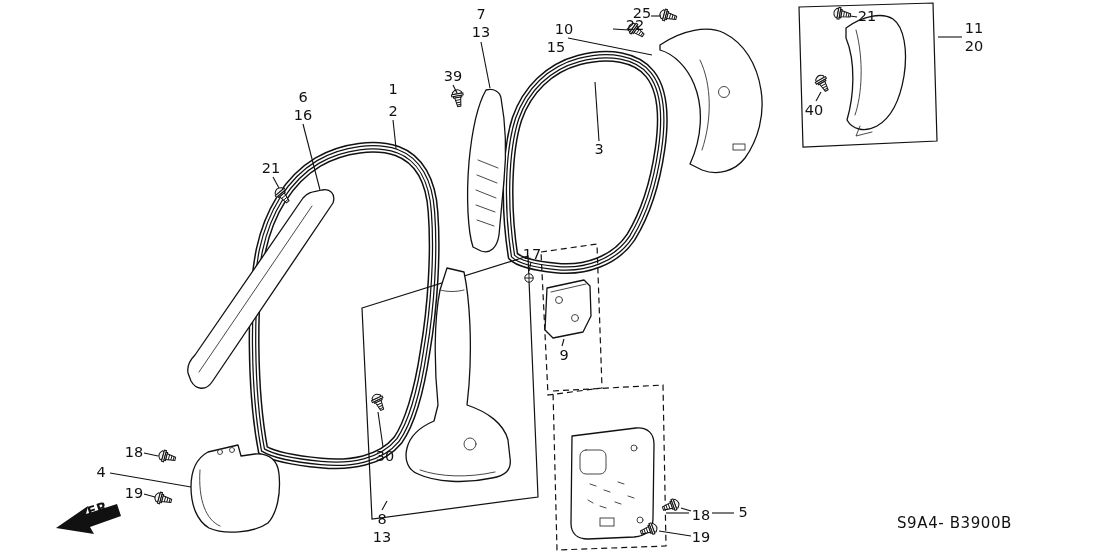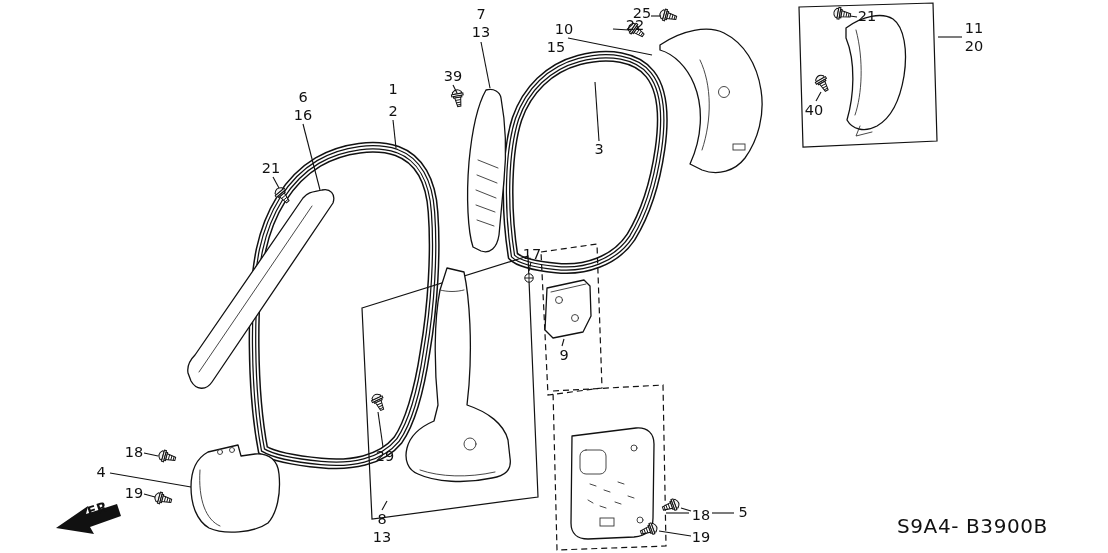--- a/index.html
+++ b/index.html
@@ -15,21 +15,21 @@
     font-size:14.5px;line-height:1;color:#111;white-space:nowrap;
     font-family:"DejaVu Sans","Liberation Sans",sans-serif;
   }
   .fr-label{
     position:absolute;left:100px;top:508px;
     transform:translate(-50%,-50%) rotate(-18deg);
     font-weight:bold;font-size:13.5px;letter-spacing:0.5px;
   }
   .part-code{
     position:absolute;left:897px;top:514px;
-    font-size:20px;letter-spacing:0.6px;
+    font-size:15px;letter-spacing:0.6px;
   }
   .ln{stroke:#111;stroke-width:1.1;fill:none;}
   .shape{stroke:#111;stroke-width:1.3;fill:#ffffff;stroke-linejoin:round;stroke-linecap:round;}
   .detail{stroke:#333;stroke-width:0.9;fill:none;stroke-linecap:round;}
   .boxline{stroke:#111;stroke-width:1.2;fill:none;}
   .dashed{stroke-dasharray:6 4;}
 </style>
 </head>
 <body>
 
@@ -181,21 +181,21 @@
 <div class="callout" style="left:453px;top:76px">39</div>
 <div class="callout" style="left:814px;top:110px">40</div>
 <div class="callout" style="left:303px;top:97px">6</div>
 <div class="callout" style="left:303px;top:115px">16</div>
 <div class="callout" style="left:393px;top:89px">1</div>
 <div class="callout" style="left:393px;top:111px">2</div>
 <div class="callout" style="left:599px;top:149px">3</div>
 <div class="callout" style="left:271px;top:168px">21</div>
 <div class="callout" style="left:532px;top:254px">17</div>
 <div class="callout" style="left:564px;top:355px">9</div>
-<div class="callout" style="left:385px;top:456px">29</div>
+<div class="callout" style="left:385px;top:456px">30</div>
 <div class="callout" style="left:134px;top:452px">18</div>
 <div class="callout" style="left:101px;top:472px">4</div>
 <div class="callout" style="left:134px;top:493px">19</div>
 <div class="callout" style="left:382px;top:519px">8</div>
 <div class="callout" style="left:382px;top:537px">13</div>
 <div class="callout" style="left:701px;top:515px">18</div>
 <div class="callout" style="left:743px;top:512px">5</div>
 <div class="callout" style="left:701px;top:537px">19</div>
 
 <div class="fr-label">FR.</div>

